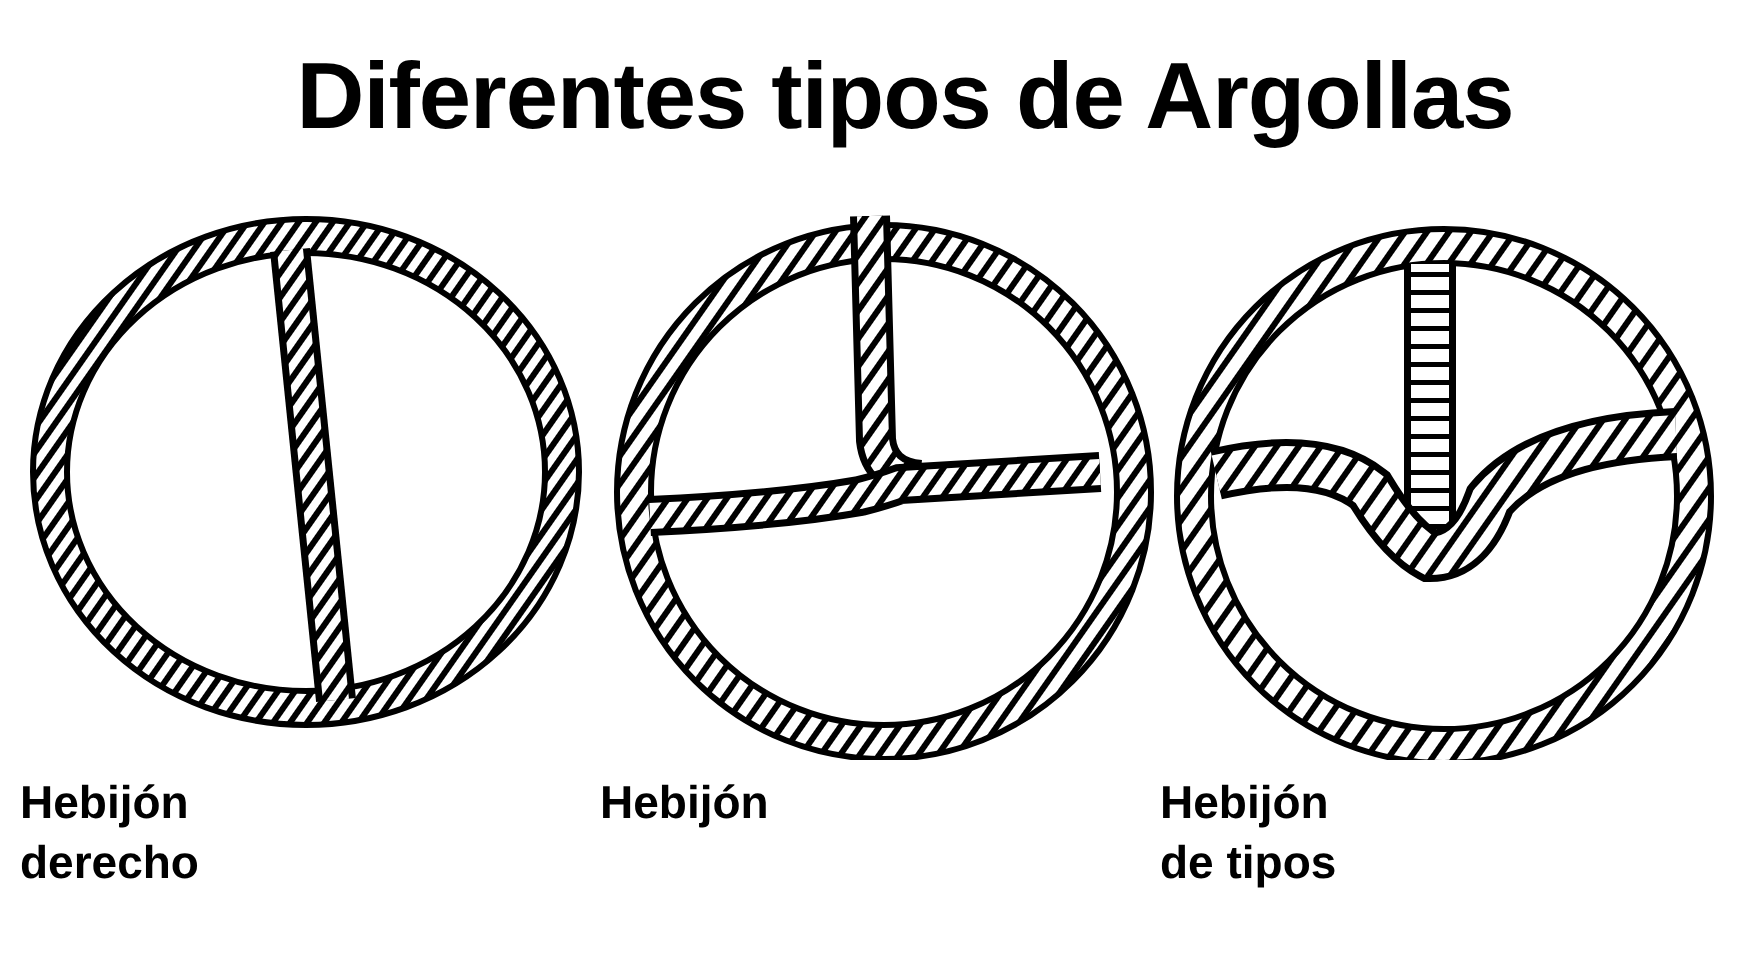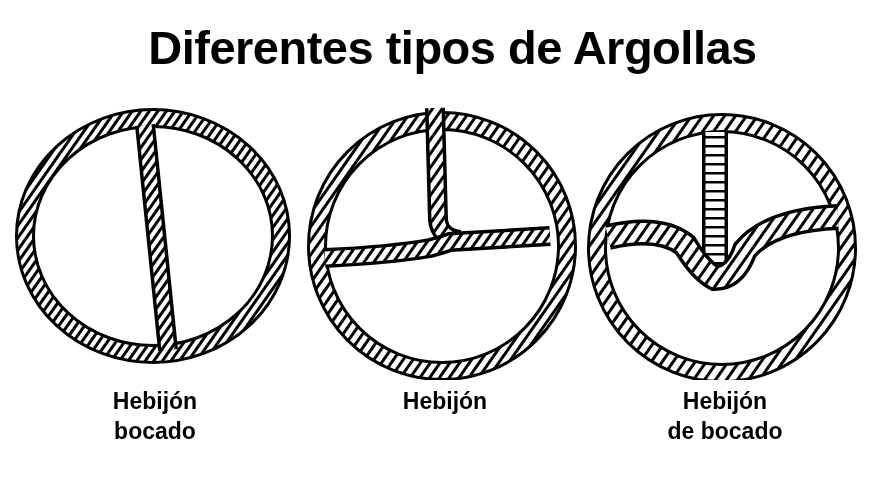--- a/index.html
+++ b/index.html
@@ -2,21 +2,21 @@
 <html><head>
 <meta charset="utf-8">
 <style>
   html, body { margin: 0; padding: 0; background: #ffffff; }
   body { width: 870px; height: 480px; position: relative; overflow: hidden;
          font-family: "Liberation Sans", sans-serif; color: #000; }
   .title { position: absolute; left: 0; top: 18px; width: 905px; text-align: center;
            font-size: 47px; font-weight: bold; letter-spacing: -0.5px; line-height: 60px; }
   .panel { position: absolute; top: 100px; width: 290px; height: 360px; }
   .panel svg { position: absolute; left: 0; top: 0; }
-  .label { position: absolute; top: 286px; left: 0; width: 100%; text-align: center;
+  .label { position: absolute; top: 286px; left: 0; width: 100%; 
            font-size: 23px; font-weight: bold; line-height: 30px; }
   #p1 { left: 10px; }
   #p2 { left: 300px; }
   #p3 { left: 580px; }
 </style>
 </head>
 <body>
 
 <div class="title">Diferentes tipos de Argollas</div>
 
@@ -30,21 +30,21 @@
     </defs>
 
     <ellipse cx="143" cy="136" rx="128" ry="118" fill="none" stroke="#000" stroke-width="20"></ellipse>
     <ellipse cx="143" cy="136" rx="128" ry="118" fill="none" stroke="url(#rope1)" stroke-width="14"></ellipse>
 
     <line x1="135" y1="25" x2="158" y2="250" stroke="#000" stroke-width="20"></line>
     <line x1="135" y1="25" x2="158" y2="250" stroke="url(#rope1)" stroke-width="13"></line>
   </svg>
   <div class="label">
     <div>Hebijón</div>
-    <div>bocado</div>
+    <div>derecho</div>
   </div>
 </div>
 
 <div class="panel" id="p2">
   <svg width="290" height="280" viewBox="0 0 290 280">
     <defs>
       <pattern id="rope2" patternUnits="userSpaceOnUse" width="8" height="8" patternTransform="rotate(35)">
         <rect width="8" height="8" fill="#fff"></rect>
         <rect width="3" height="8" fill="#000"></rect>
       </pattern>
@@ -79,15 +79,15 @@
     <circle cx="142" cy="148" r="125" fill="none" stroke="url(#rope3)" stroke-width="14"></circle>
 
     <line x1="135" y1="32" x2="135" y2="170" stroke="#000" stroke-width="26"></line>
     <line x1="135" y1="32" x2="135" y2="170" stroke="url(#rungs)" stroke-width="19"></line>
 
     <path d="M28 137 Q80 125 105 145 Q120 170 135 178 Q155 178 165 150 Q190 120 258 117" fill="none" stroke="#000" stroke-width="26"></path>
     <path d="M28 137 Q80 125 105 145 Q120 170 135 178 Q155 178 165 150 Q190 120 258 117" fill="none" stroke="url(#rope3)" stroke-width="19"></path>
   </svg>
   <div class="label">
     <div>Hebijón</div>
-    <div>de bocado</div>
+    <div>de tipos</div>
   </div>
 </div>
 
 </body></html>

